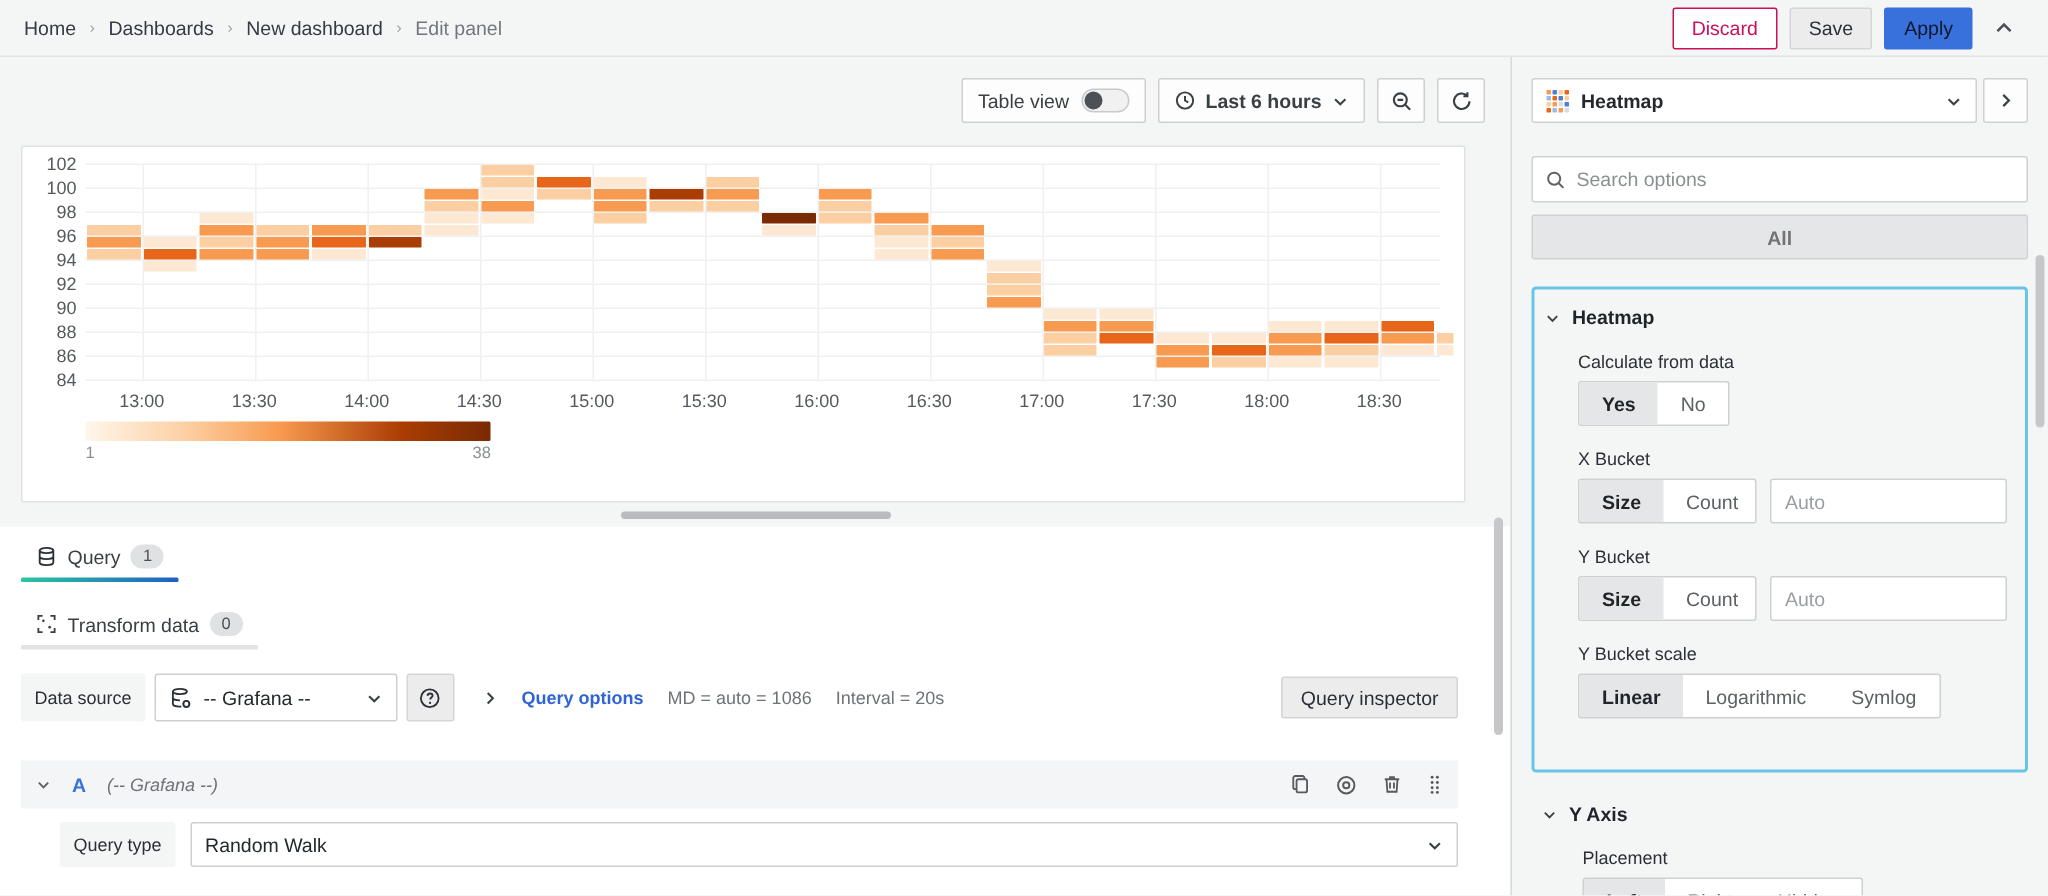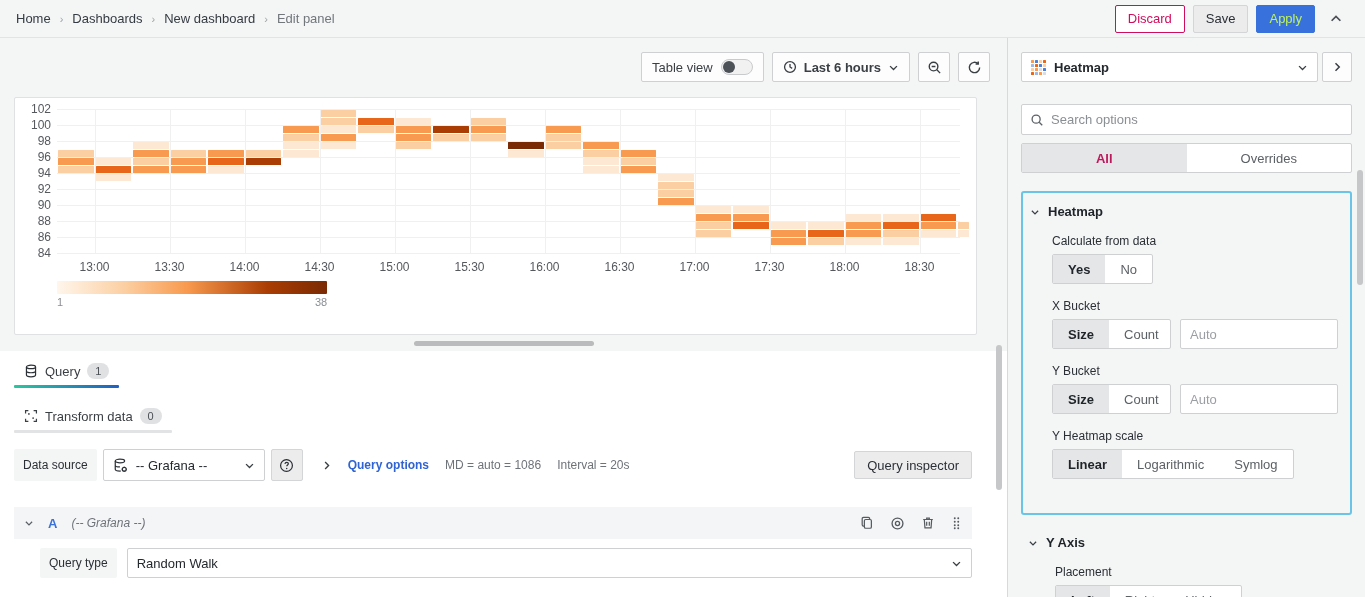--- a/index.html
+++ b/index.html
@@ -9,21 +9,21 @@
   
   .topbar { height:38px; display:flex; align-items:center; padding:0 16px; border-bottom:1px solid #e2e3e4; background:#f4f5f5; }
   .crumbs { display:flex; align-items:center; gap:9px; font-size:13px; }
   .crumb { color:#343b42; font-weight:500; cursor:pointer; }
   .crumb-sep { color:#9fa4a8; font-size:11px; }
   .crumb-current { color:#72777c; }
   .topbar-actions { margin-left:auto; display:flex; align-items:center; gap:8px;justify-content:flex-end; }
   .btn { height:28px; padding:0 12px; border-radius:2px; font-size:13px; font-weight:500; border:1px solid transparent; display:inline-flex; align-items:center; gap:6px; cursor:pointer; font-family:inherit; }
   .btn-outline-danger { background:#fff; border-color:#cf0e5b; color:#cf0e5b; }
   .btn-secondary { background:#ececed; border-color:#d4d5d6; color:#2b3036; }
-  .btn-primary { background:#3871dc; border-color:#3871dc; color:#bef264; }
+  .btn-primary { background:#3871dc; border-color:#3871dc; color:#0f172a; }
   .icon-btn-plain { background:none; border:none; color:#4b5055; cursor:pointer; padding:2px 6px; }
 
   
   .main { display:flex; height:559px; }
   .left-pane { width:1007px; display:flex; flex-direction:column; background:#f4f5f5; position:relative; }
   .sidebar { width:358px; border-left:1px solid #d8d9da; background:#f4f5f5; padding:14px 13px 0 13px; position:relative; overflow:hidden; }
 
   
   .viz-toolbar { display:flex; justify-content:flex-end; align-items:center; gap:8px; padding:14px 17px 0 8px; height:44px; }
   .tool-box { height:30px; background:#fdfdfd; border:1px solid #cfd0d2; border-radius:2px; display:flex; align-items:center; font-size:13px; color:#3a3f44; }
@@ -82,21 +82,21 @@
   .viz-row { display:flex; gap:4px; }
   .viz-select { flex:1; height:30px; }
   .viz-next { width:30px; height:30px; background:#fdfdfd; border:1px solid #cfd0d2; border-radius:2px; display:flex; align-items:center; justify-content:center; cursor:pointer; color:#3a3f44; }
   .hm-icon { width:15px; height:15px; display:grid; grid-template-columns:repeat(4,1fr); grid-template-rows:repeat(4,1fr); gap:1px; }
   .hm-icon i { border-radius:0.5px; }
   .search-wrap { margin-top:22px; height:31px; background:#fff; border:1px solid #cfd0d2; border-radius:2px; display:flex; align-items:center; padding:0 8px; gap:7px; }
   .search-wrap input { border:none; outline:none; flex:1; font-size:13px; font-family:inherit; color:#24292e; background:transparent; }
   .search-wrap input::placeholder { color:#8a8f94; }
   .ov-tabs { margin-top:8px; height:30px; display:flex; background:#fff; border:1px solid #cfd0d2; border-radius:2px; overflow:hidden; }
   .ov-tab { flex:1; display:flex; align-items:center; justify-content:center; font-size:13px; color:#5c6166; cursor:pointer; }
-  .ov-tab.sel { background:#e5e6e7; color:#be185d; font-weight:700; }
+  .ov-tab.sel { background:#e5e6e7; color:#737373; font-weight:700; }
   .opt-section-head { display:flex; align-items:center; gap:8px; font-size:13px; font-weight:600; color:#1f2429; cursor:pointer; }
   .hl-box { margin-top:18px; border:2px solid #6ac4e7; border-radius:3px; padding:11px 12px 34px 7px; }
   .field-label { font-size:12px; font-weight:500; color:#2b3036; margin:15px 0 6px 22px; }
   .ctrl-row { margin-left:22px; display:flex; align-items:center; gap:9px; }
   .seg-group { display:flex; background:#fff; border:1px solid #cfd0d2; border-radius:2px; height:30px; overflow:hidden; width:max-content; }
   .seg-group .seg-opt { padding:0 15px; }
   .seg-group .seg-opt.sel { background:#e5e6e7; }
   .auto-input { width:158px; height:30px; background:#fff; border:1px solid #cfd0d2; border-radius:2px; padding:0 9px; font-size:13px; font-family:inherit; color:#24292e; outline:none; }
   .auto-input::placeholder { color:#9a9ea3; }
   .yaxis-section { margin-top:20px; padding-left:7px; }
@@ -483,21 +483,20 @@
         <svg width="14" height="14" viewBox="0 0 16 16" fill="none" stroke="#5c6166" stroke-width="1.5">
             <circle cx="7" cy="7" r="4.6"></circle>
             <path d="M10.5 10.5L14 14"></path>
           </svg>
       </span>
       <input placeholder="Search options" style="">
     </div>
 
     <div class="ov-tabs">
       <div class="ov-tab sel">All</div>
-      <div class="ov-tab">Overrides</div>
     </div>
 
     <div class="hl-box">
       <div class="opt-section-head">
         <span>
           <svg width="10" height="10" viewBox="0 0 16 16" fill="none" stroke="#3a3f44" stroke-width="2">
               <path d="M3 6l5 5 5-5"></path>
             </svg>
         </span>
         <span>Heatmap</span>
@@ -522,21 +521,21 @@
 
       <div class="field-label">Y Bucket</div>
       <div class="ctrl-row">
         <div class="seg-group">
           <button class="seg-opt sel">Size</button>
           <button class="seg-opt">Count</button>
         </div>
         <input class="auto-input" placeholder="Auto" style="">
       </div>
 
-      <div class="field-label">Y Heatmap scale</div>
+      <div class="field-label">Y Bucket scale</div>
       <div class="ctrl-row">
         <div class="seg-group">
           <button class="seg-opt sel">Linear</button>
           <button class="seg-opt">Logarithmic</button>
           <button class="seg-opt">Symlog</button>
         </div>
       </div>
     </div>
 
     <div class="yaxis-section">

